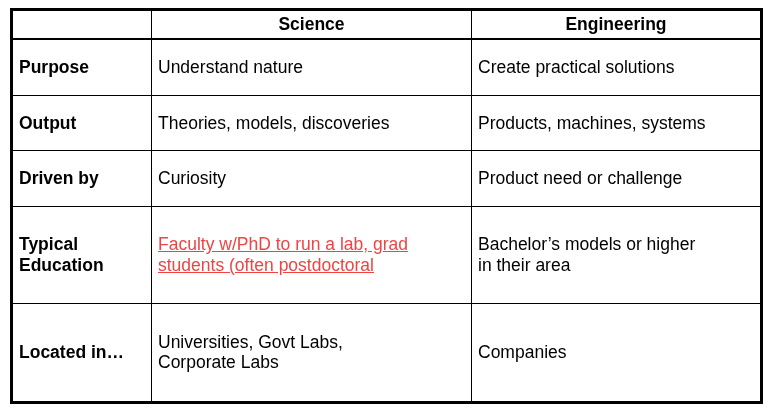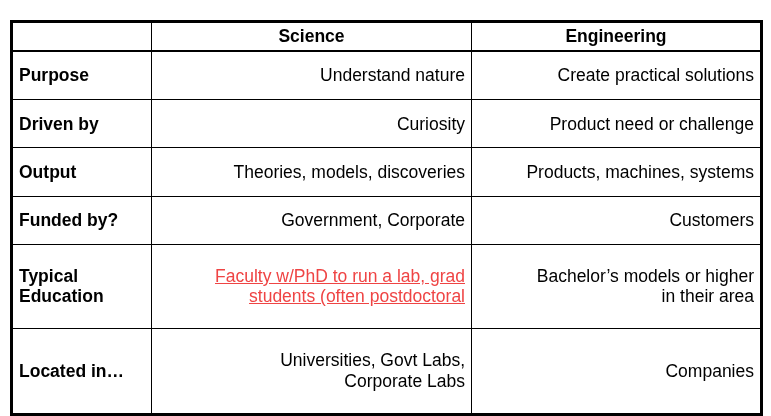--- a/index.html
+++ b/index.html
@@ -12,21 +12,21 @@
     height: 416px;
     font-family: "Liberation Sans", sans-serif;
     color: #000000;
     overflow: hidden;
   }
   .page {
     position: relative;
     width: 695px;
     height: 416px;
     box-sizing: border-box;
-    padding: 20px 10px 10px 10px;
+    padding: 8px 10px 10px 10px;
   }
   table.compare {
     border-collapse: collapse;
     width: 750px;
     height: 396px;
     table-layout: fixed;
     border: 3px solid #000000;
   }
   table.compare col.c1 { width: 140px; }
   table.compare col.c2 { width: 320px; }
@@ -55,21 +55,21 @@
     font-size: 20px;
     padding: 6px 4px;
   }
   td.rowlabel {
     font-weight: bold;
     text-align: left;
     font-size: 17.5px;
     padding-left: 5px;
   }
   td.cell {
-    text-align: right;
+    text-align: left;
   }
   .linktext {
     color: #ef4444;
     text-decoration: underline;
   }
   .two-line {
     display: block;
   }
 </style>
 </head>
@@ -89,33 +89,28 @@
         <th class="col-head">Engineering</th>
       </tr>
     </thead>
     <tbody>
       <tr>
         <td class="rowlabel">Purpose</td>
         <td class="cell">Understand nature</td>
         <td class="cell">Create practical solutions</td>
       </tr>
       <tr>
-        <td class="rowlabel">Driven by</td>
-        <td class="cell">Curiosity</td>
-        <td class="cell">Product need or challenge</td>
-      </tr>
-      <tr>
         <td class="rowlabel">Output</td>
         <td class="cell">Theories, models, discoveries</td>
         <td class="cell">Products, machines, systems</td>
       </tr>
       <tr>
-        <td class="rowlabel">Funded by?</td>
-        <td class="cell">Government, Corporate</td>
-        <td class="cell">Customers</td>
+        <td class="rowlabel">Driven by</td>
+        <td class="cell">Curiosity</td>
+        <td class="cell">Product need or challenge</td>
       </tr>
       <tr>
         <td class="rowlabel">
           <span class="two-line">Typical</span>
           <span class="two-line">Education</span>
         </td>
         <td class="cell">
           <span class="two-line linktext">Faculty w/PhD to run a lab, grad</span>
           <span class="two-line linktext">students (often postdoctoral</span>
         </td>

